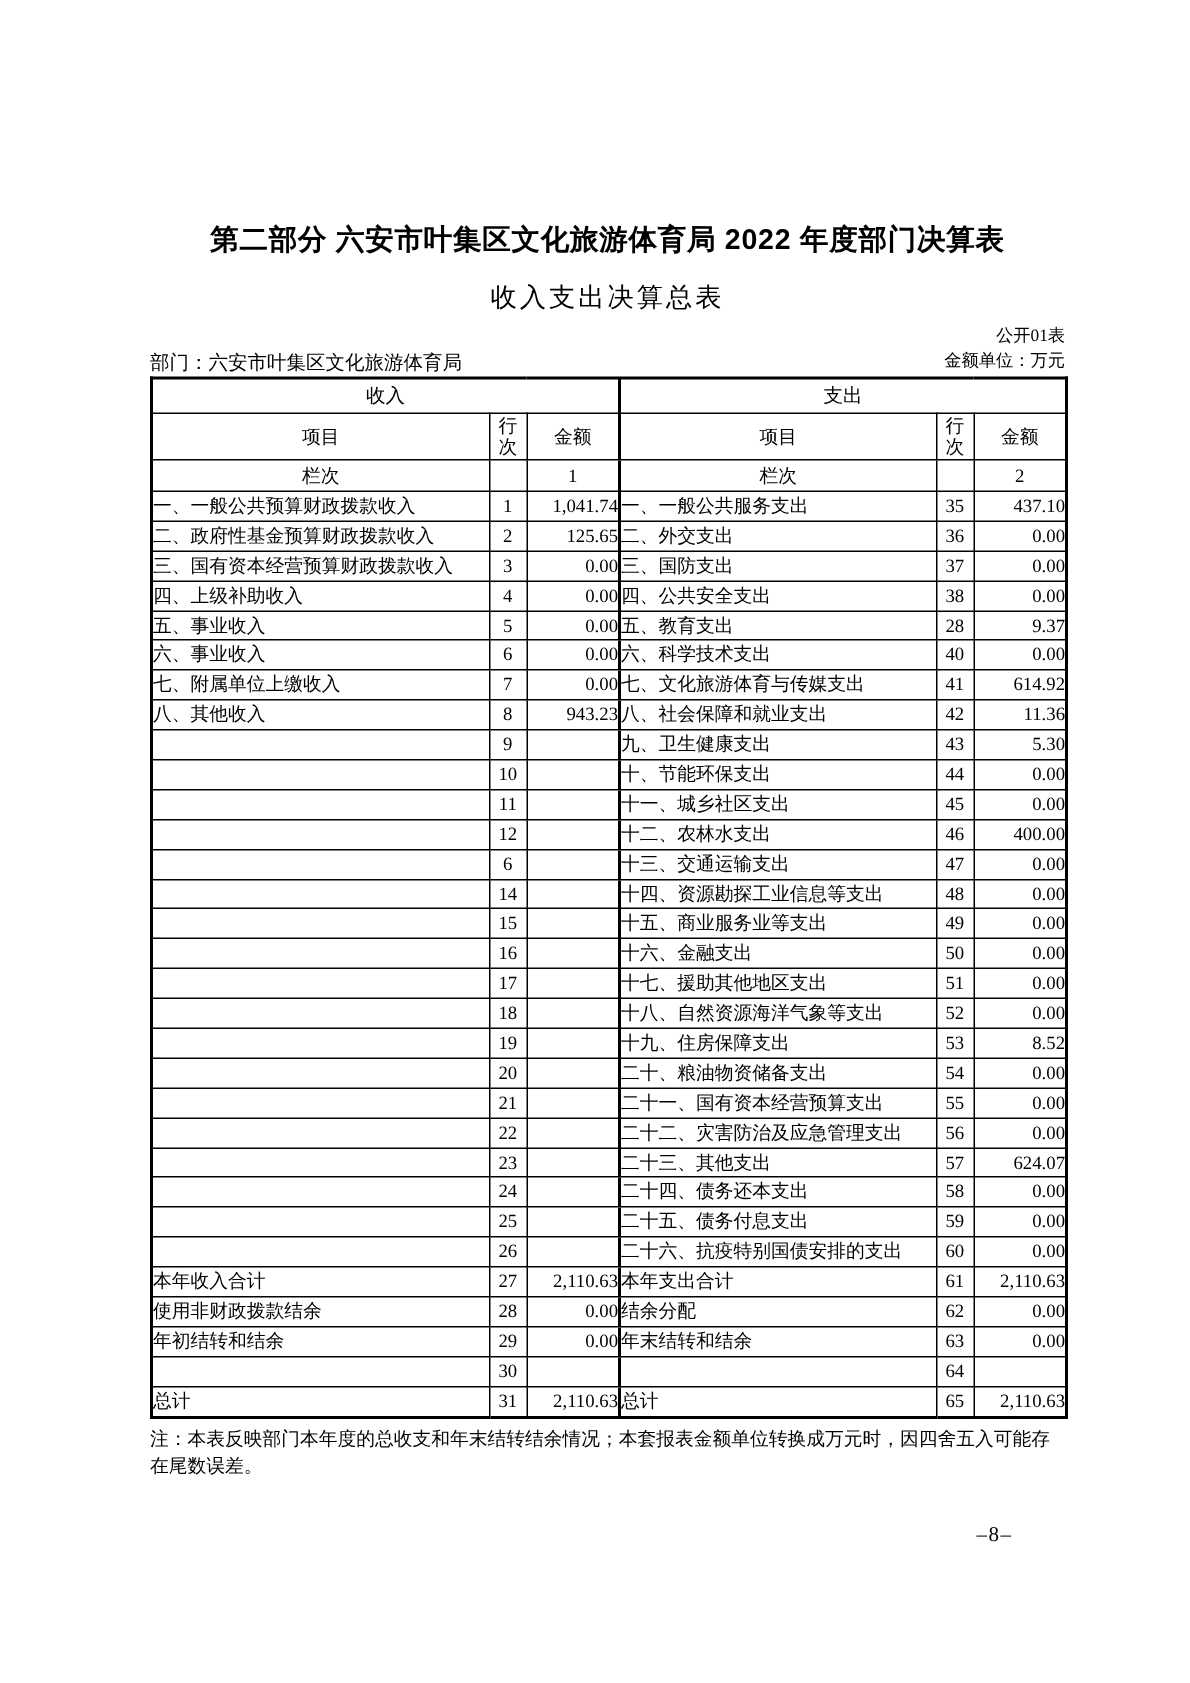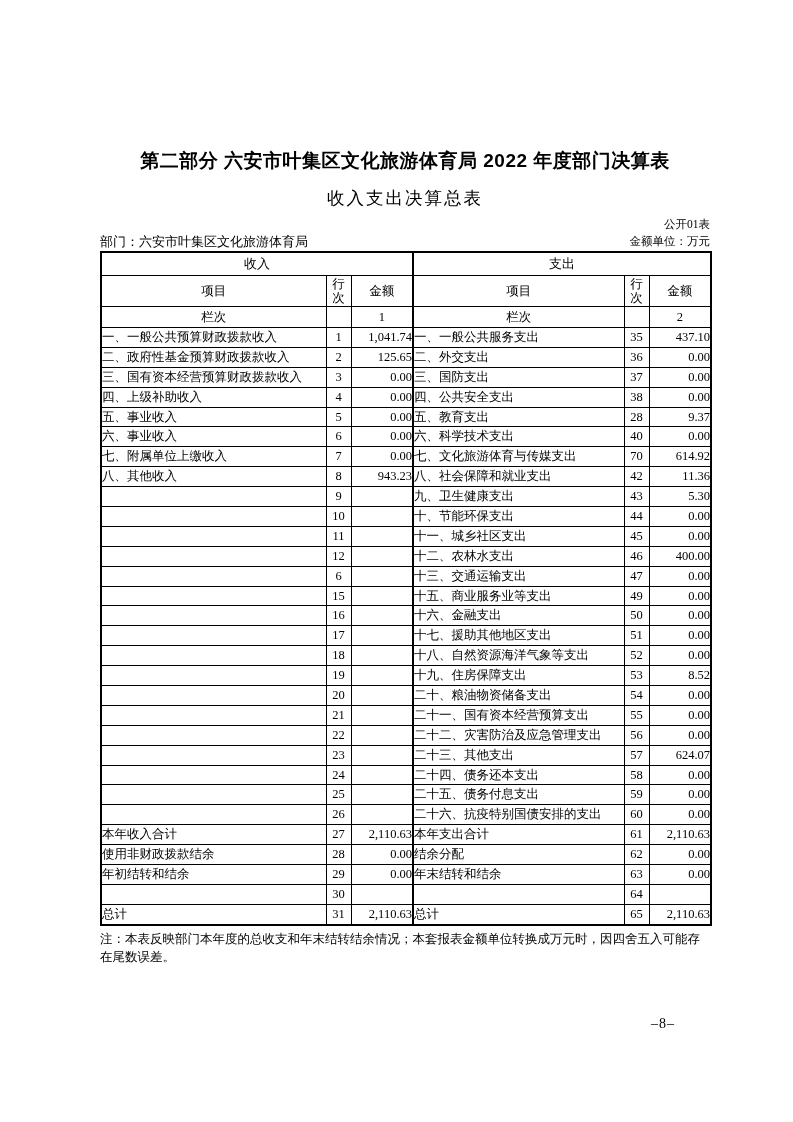--- a/index.html
+++ b/index.html
@@ -183,21 +183,21 @@
             <td class="amt">0.00</td>
             <td class="item divider">六、科学技术支出</td>
             <td class="rowno">40</td>
             <td class="amt">0.00</td>
           </tr>
           <tr>
             <td class="item">七、附属单位上缴收入</td>
             <td class="rowno">7</td>
             <td class="amt">0.00</td>
             <td class="item divider">七、文化旅游体育与传媒支出</td>
-            <td class="rowno">70</td>
+            <td class="rowno">41</td>
             <td class="amt">614.92</td>
           </tr>
           <tr>
             <td class="item">八、其他收入</td>
             <td class="rowno">8</td>
             <td class="amt">943.23</td>
             <td class="item divider">八、社会保障和就业支出</td>
             <td class="rowno">42</td>
             <td class="amt">11.36</td>
           </tr>
@@ -232,20 +232,28 @@
             <td class="item divider">十二、农林水支出</td>
             <td class="rowno">46</td>
             <td class="amt">400.00</td>
           </tr>
           <tr>
             <td class="item"></td>
             <td class="rowno">6</td>
             <td class="amt"></td>
             <td class="item divider">十三、交通运输支出</td>
             <td class="rowno">47</td>
+            <td class="amt">0.00</td>
+          </tr>
+          <tr>
+            <td class="item"></td>
+            <td class="rowno">14</td>
+            <td class="amt"></td>
+            <td class="item divider">十四、资源勘探工业信息等支出</td>
+            <td class="rowno">48</td>
             <td class="amt">0.00</td>
           </tr>
           <tr>
             <td class="item"></td>
             <td class="rowno">15</td>
             <td class="amt"></td>
             <td class="item divider">十五、商业服务业等支出</td>
             <td class="rowno">49</td>
             <td class="amt">0.00</td>
           </tr>

